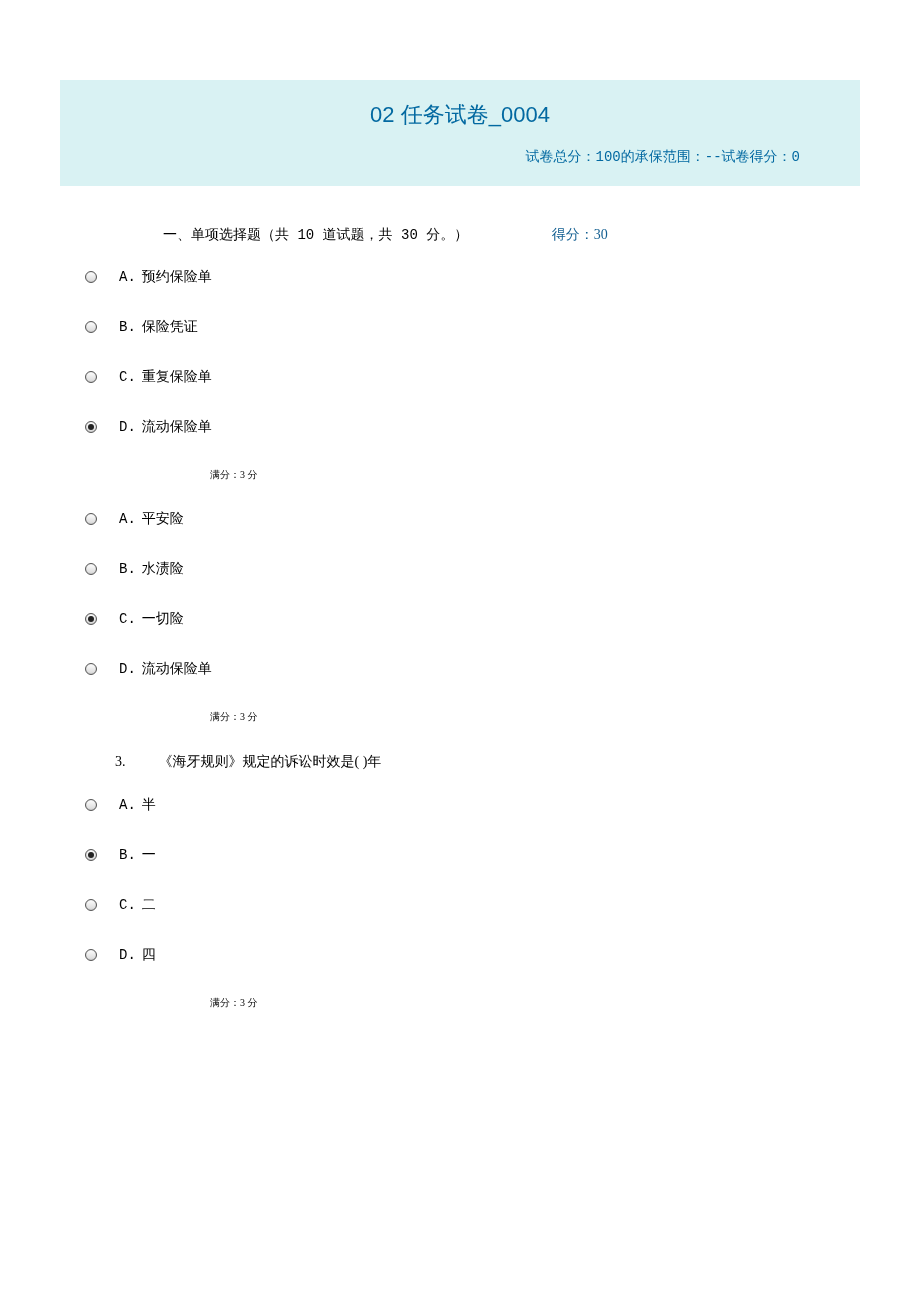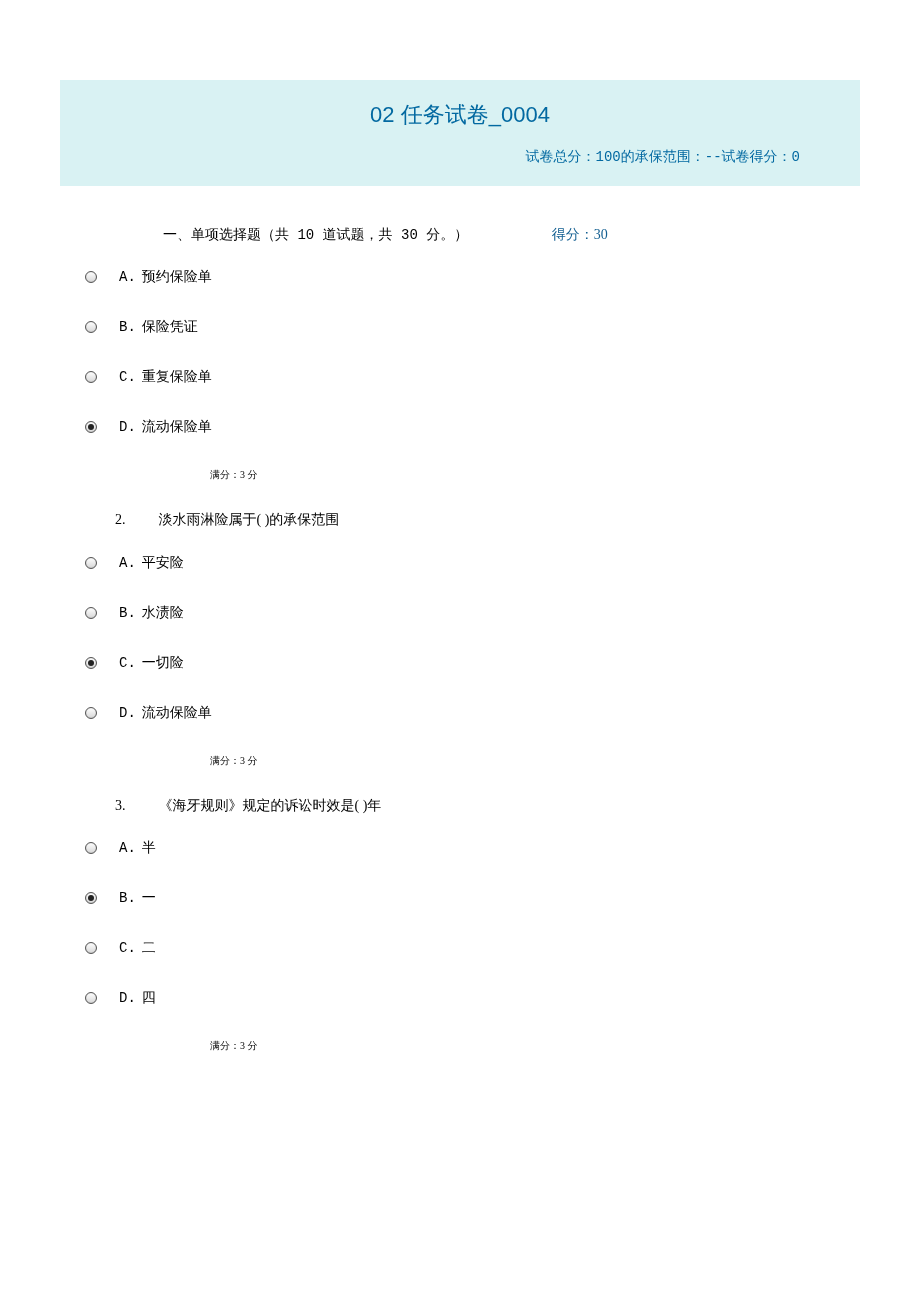--- a/index.html
+++ b/index.html
@@ -134,24 +134,20 @@
     </div>
     <div class="option-row">
       <span class="radio selected"></span>
       <span class="opt-letter">D.</span>
       <span>流动保险单</span>
     </div>
     <div class="q-score">满分：3    分</div>
   </div>
 
   <div class="q-block">
-    <div class="q-text">
-      <span class="q-num">2.</span>
-      <span>淡水雨淋险属于(  )的承保范围</span>
-    </div>
     <div class="option-row">
       <span class="radio"></span>
       <span class="opt-letter">A.</span>
       <span>平安险</span>
     </div>
     <div class="option-row">
       <span class="radio"></span>
       <span class="opt-letter">B.</span>
       <span>水渍险</span>
     </div>

